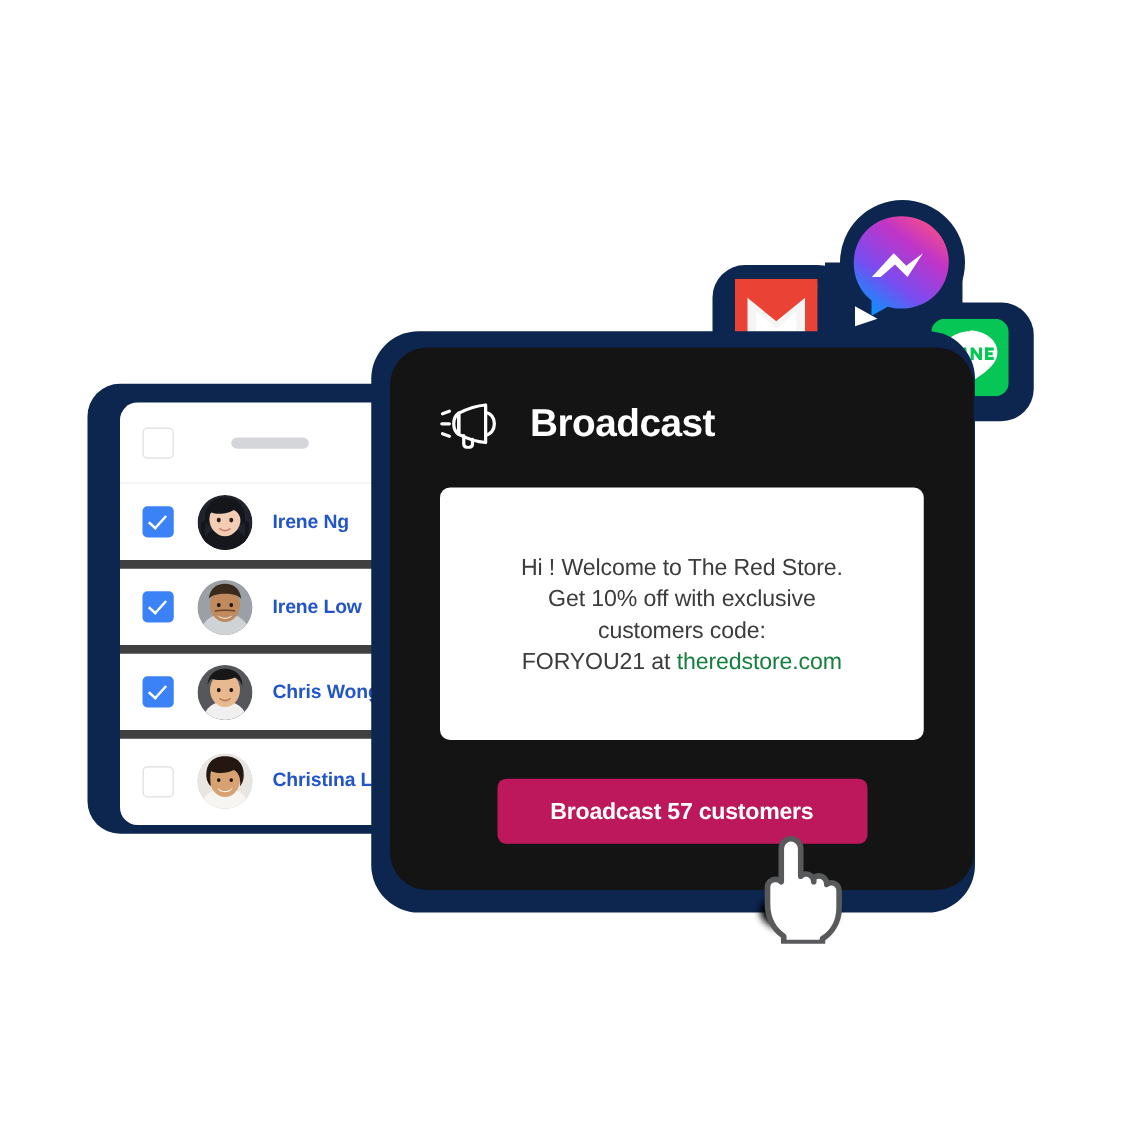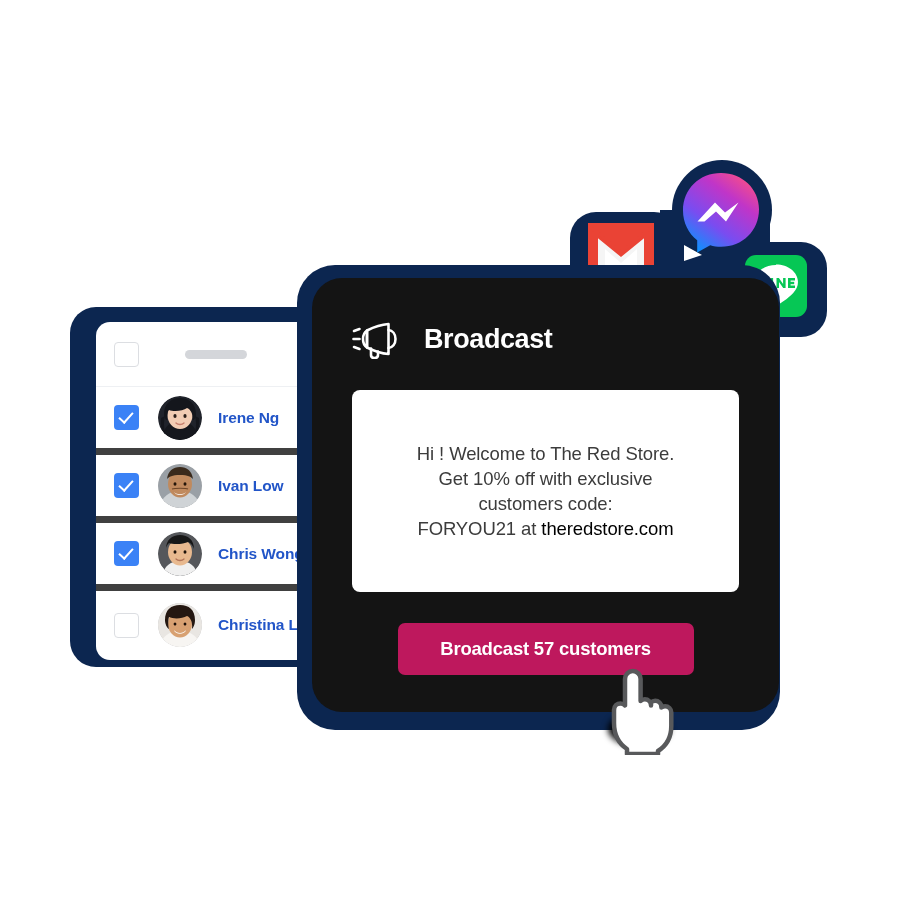--- a/index.html
+++ b/index.html
@@ -153,21 +153,21 @@
   }
   .bc-head {
     display: flex;
     align-items: center;
     height: 54px;
   }
   .megaphone { width: 56px; height: 40px; flex: 0 0 auto; }
   .bc-title {
     margin-left: 16px;
     color: #ffffff;
-    font-size: 27px;
+    font-size: 31px;
     font-weight: 700;
     letter-spacing: -0.4px;
   }
   .msg-card {
     margin-top: 24px;
     background: #ffffff;
     border-radius: 8px;
     height: 202px;
     display: flex;
     align-items: center;
@@ -175,21 +175,21 @@
     box-sizing: border-box;
     padding: 0 16px;
   }
   .msg-text {
     text-align: center;
     color: #3C3C3C;
     font-size: 18.5px;
     line-height: 25px;
     letter-spacing: -0.1px;
   }
-  .msg-link { color: #000000; }
+  .msg-link { color: #15803d; }
 
   .bc-btn {
     margin: 31px auto 0 auto;
     width: 296px;
     height: 52px;
     background: #be185d;
     border: none;
     border-radius: 7px;
     color: #ffffff;
     font-family: "Liberation Sans", sans-serif;
@@ -272,21 +272,21 @@
             <path d="M2 44c1-11 9-17 20-17s19 6 20 17z" fill="#cfd3d6"></path>
             <ellipse cx="22" cy="20" rx="12" ry="13.5" fill="#c08a5e"></ellipse>
             <path d="M9 15c1-8 6-12 13-12s12 4 13 12c-2-2-5-4-13-4s-11 2-13 4z" fill="#3a2a1c"></path>
             <ellipse cx="17" cy="20" rx="1.5" ry="1.7" fill="#231509"></ellipse>
             <ellipse cx="27" cy="20" rx="1.5" ry="1.7" fill="#231509"></ellipse>
             <path d="M16 28c3 3 9 3 12 0-2 4-10 4-12 0z" fill="#fff"></path>
             <path d="M14 25c3-1 14-1 16 0" stroke="#6d4629" stroke-width="1.2" fill="none"></path>
           </g>
         </svg>
       </div>
-      <div class="cust-name">Ivan Low</div>
+      <div class="cust-name">Irene Low</div>
     </div>
 
     <div class="list-row">
       <div class="cb on"></div>
       <div class="avatar">
         <svg viewBox="0 0 44 44">
           <defs>
               <clipPath id="cC">
                 <circle cx="22" cy="22" r="22"></circle>
               </clipPath>

